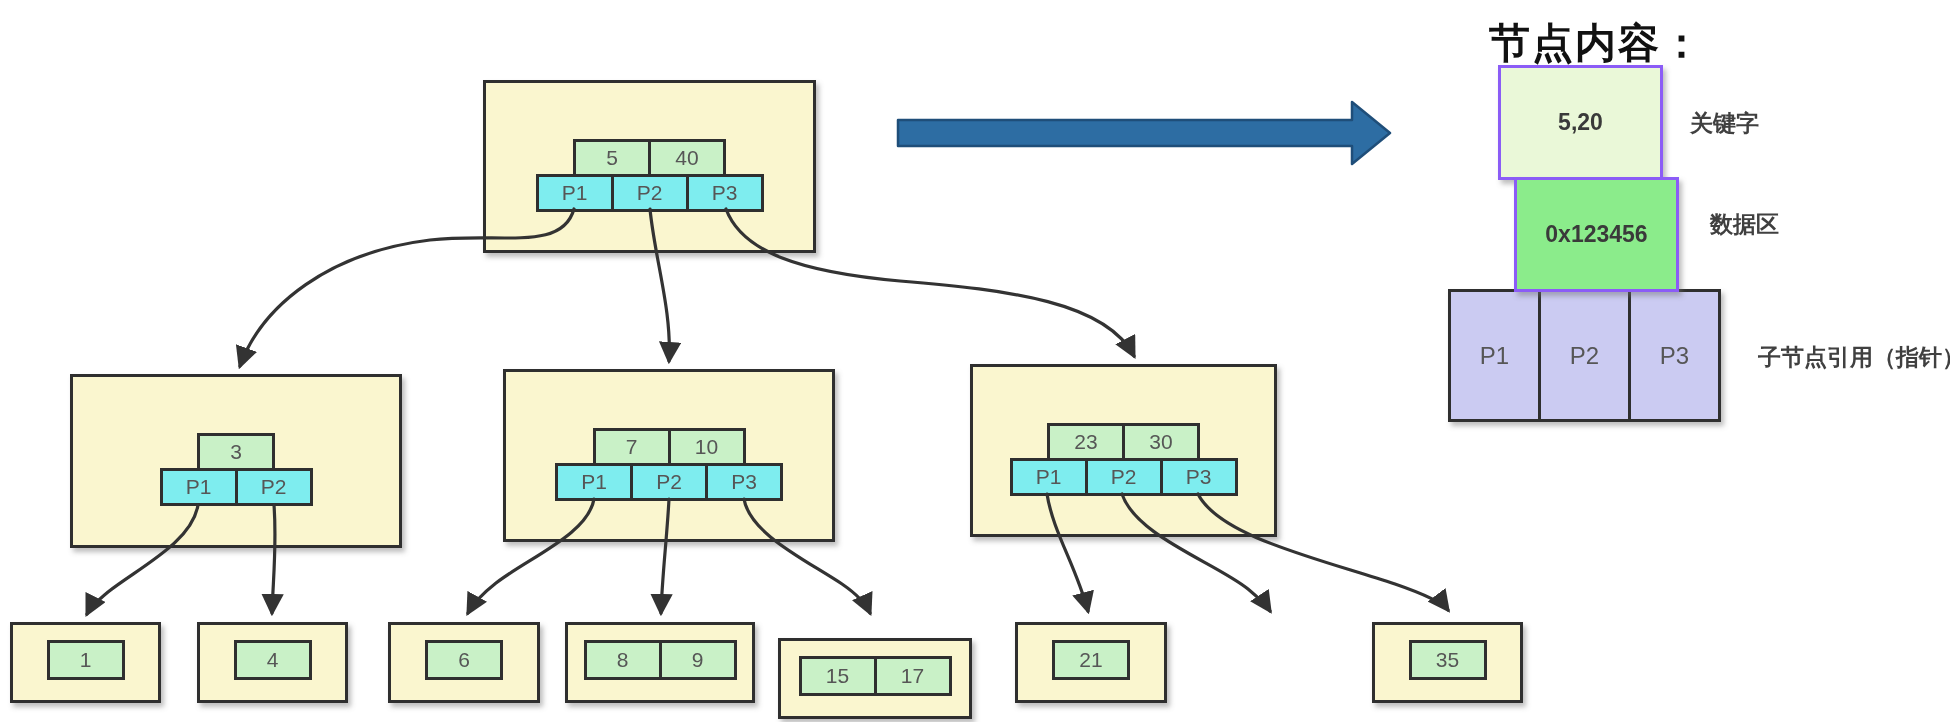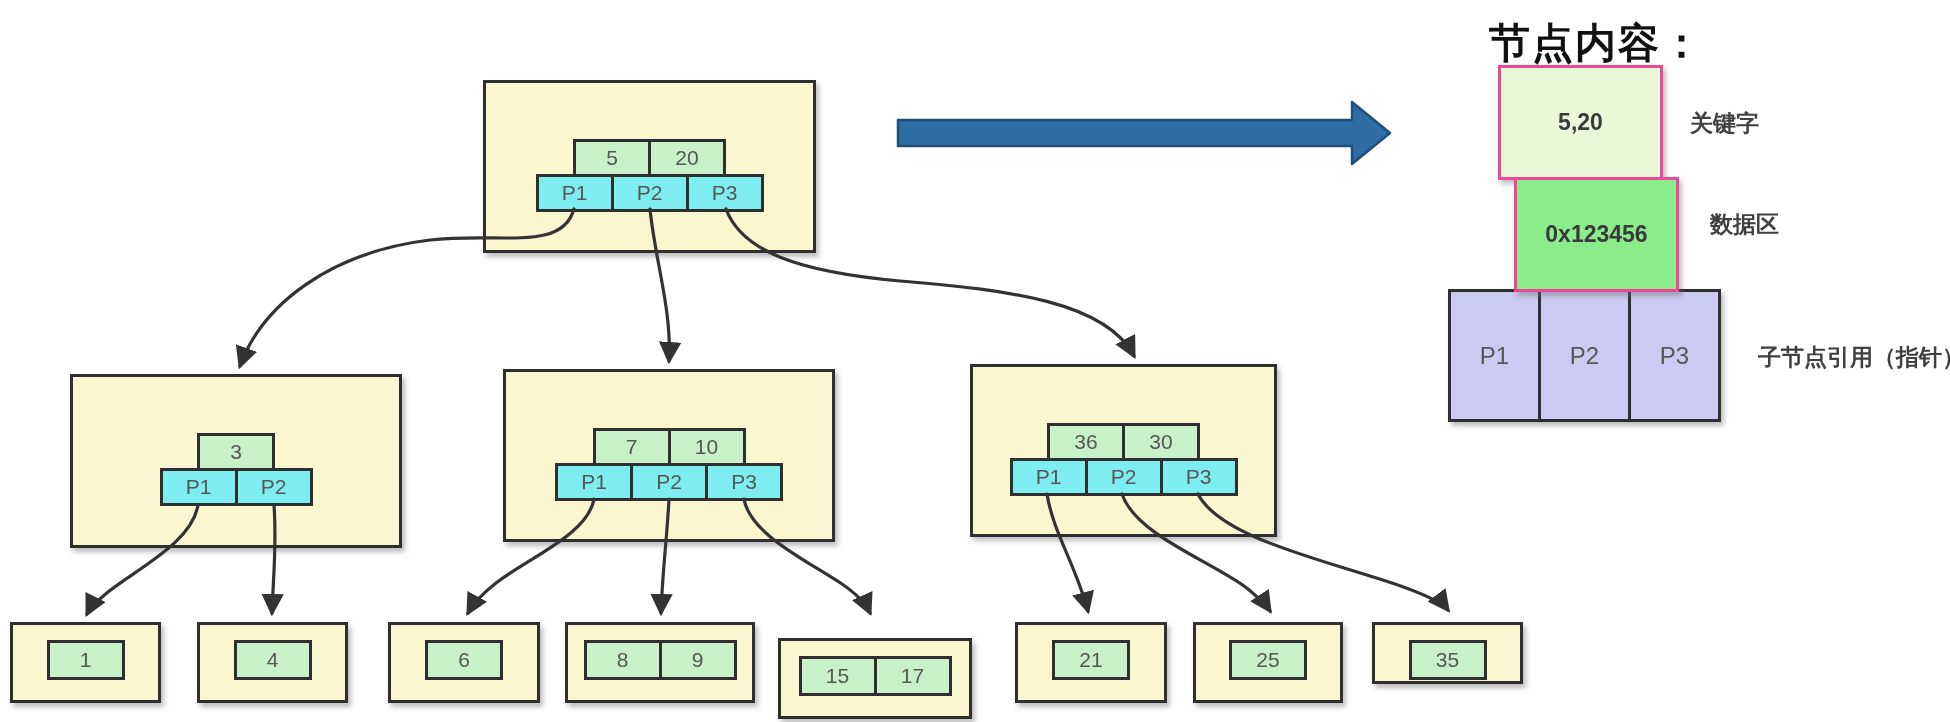--- a/index.html
+++ b/index.html
@@ -29,21 +29,21 @@
   .ptr { background: #7EEDEF; }
 
   
   .leaf .leaf-inner { position: absolute; left: 0; right: 0; top: 15px; display: flex; justify-content: center; }
   .leaf .cell { background: #C9F1C7; height: 40px; }
 
   
   .lg-title { position: absolute; left: 1489px; top: 16px; font-size: 41px; font-weight: bold; color: #111; letter-spacing: 2px; white-space: nowrap; }
   .lg-box {
     position: absolute; left: 1498px; width: 165px; height: 115px;
-    border: 3px solid #ec4899;
+    border: 3px solid #8b5cf6;
     display: flex; align-items: center; justify-content: center;
     font-size: 23px; font-weight: bold; color: #3a3a3a;
     box-shadow: 3px 4px 5px rgba(110,110,110,.45);
     z-index: 2;
   }
   .lg-keys { top: 65px; background: #EAF8D8; }
   .lg-data { top: 177px; background: #8BEC8B; margin-left: 16px; }
   .lg-ptrs { position: absolute; left: 1448px; top: 289px; display: flex; z-index: 1; box-shadow: 3px 4px 5px rgba(110,110,110,.45); }
   .lg-ptr {
     width: 93px; height: 133px; background: #CBCBF2; border: 3px solid #2f2f2f;
@@ -61,21 +61,21 @@
 </style>
 </head>
 <body>
 
 <div class="canvas">
 
   <div class="bnode" style="left:483px; top:80px; width:333px; height:173px;">
     <div class="cluster">
       <div class="row keys">
         <div class="cell key">5</div>
-        <div class="cell key">20</div>
+        <div class="cell key">40</div>
       </div>
       <div class="row ptrs">
         <div class="cell ptr">P1</div>
         <div class="cell ptr">P2</div>
         <div class="cell ptr">P3</div>
       </div>
     </div>
   </div>
 
   <div class="bnode" style="left:70px; top:374px; width:332px; height:174px;">
@@ -100,21 +100,21 @@
         <div class="cell ptr">P1</div>
         <div class="cell ptr">P2</div>
         <div class="cell ptr">P3</div>
       </div>
     </div>
   </div>
 
   <div class="bnode" style="left:970px; top:364px; width:307px; height:173px;">
     <div class="cluster">
       <div class="row keys">
-        <div class="cell key">36</div>
+        <div class="cell key">23</div>
         <div class="cell key">30</div>
       </div>
       <div class="row ptrs">
         <div class="cell ptr">P1</div>
         <div class="cell ptr">P2</div>
         <div class="cell ptr">P3</div>
       </div>
     </div>
   </div>
 
@@ -149,27 +149,22 @@
       <div class="cell">17</div>
     </div>
   </div>
 
   <div class="bnode leaf" style="left:1015px; top:622px; width:152px; height:81px;">
     <div class="leaf-inner">
       <div class="cell">21</div>
     </div>
   </div>
 
-  <div class="bnode leaf" style="left:1193px; top:622px; width:150px; height:81px;">
-    <div class="leaf-inner">
-      <div class="cell">25</div>
-    </div>
-  </div>
-
-  <div class="bnode leaf" style="left:1372px; top:622px; width:151px; height:62px;">
+
+  <div class="bnode leaf" style="left:1372px; top:622px; width:151px; height:81px;">
     <div class="leaf-inner">
       <div class="cell">35</div>
     </div>
   </div>
 
   <div class="lg-title">节点内容：</div>
 
   <div class="lg-box lg-keys">5,20</div>
   <div class="lg-box lg-data">0x123456</div>
 

